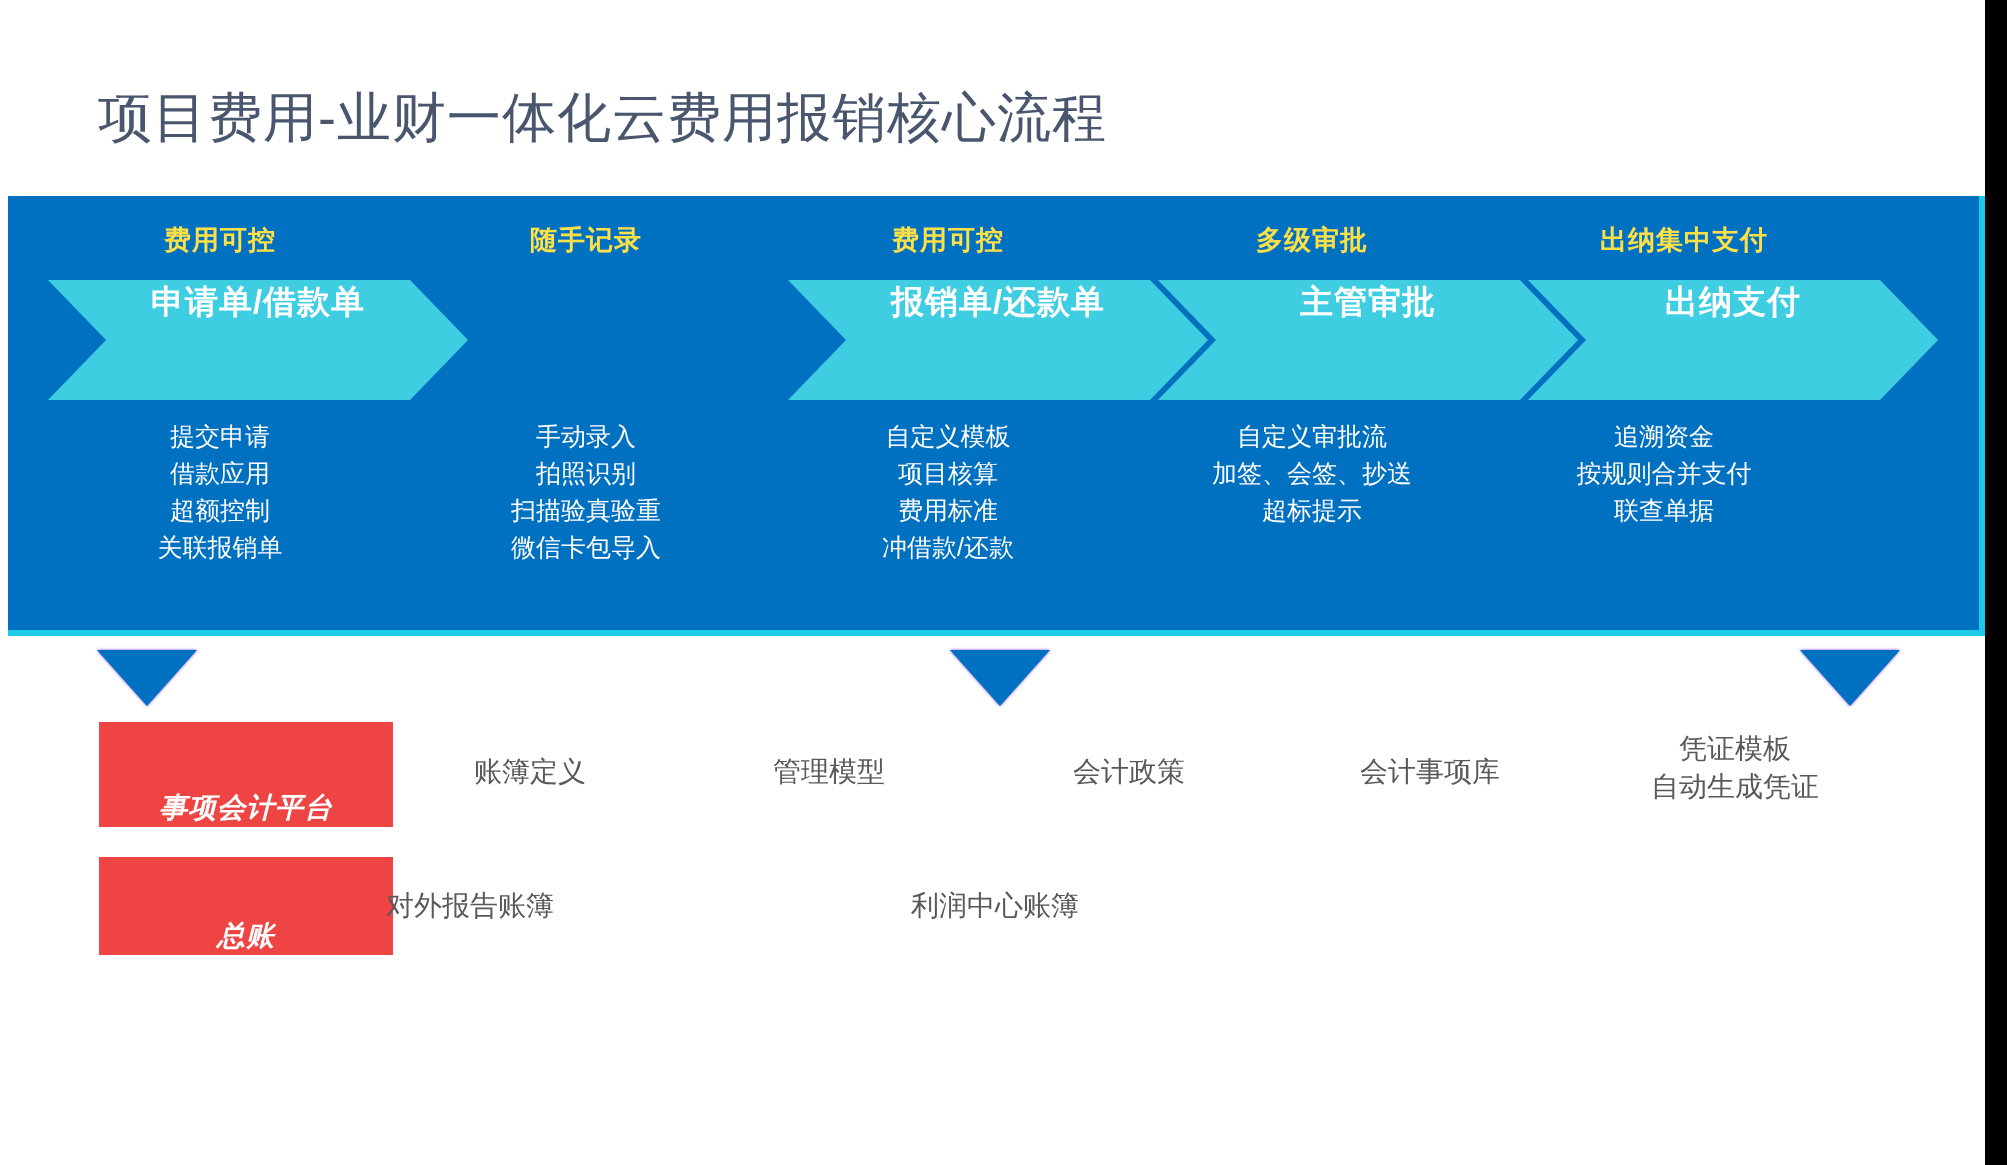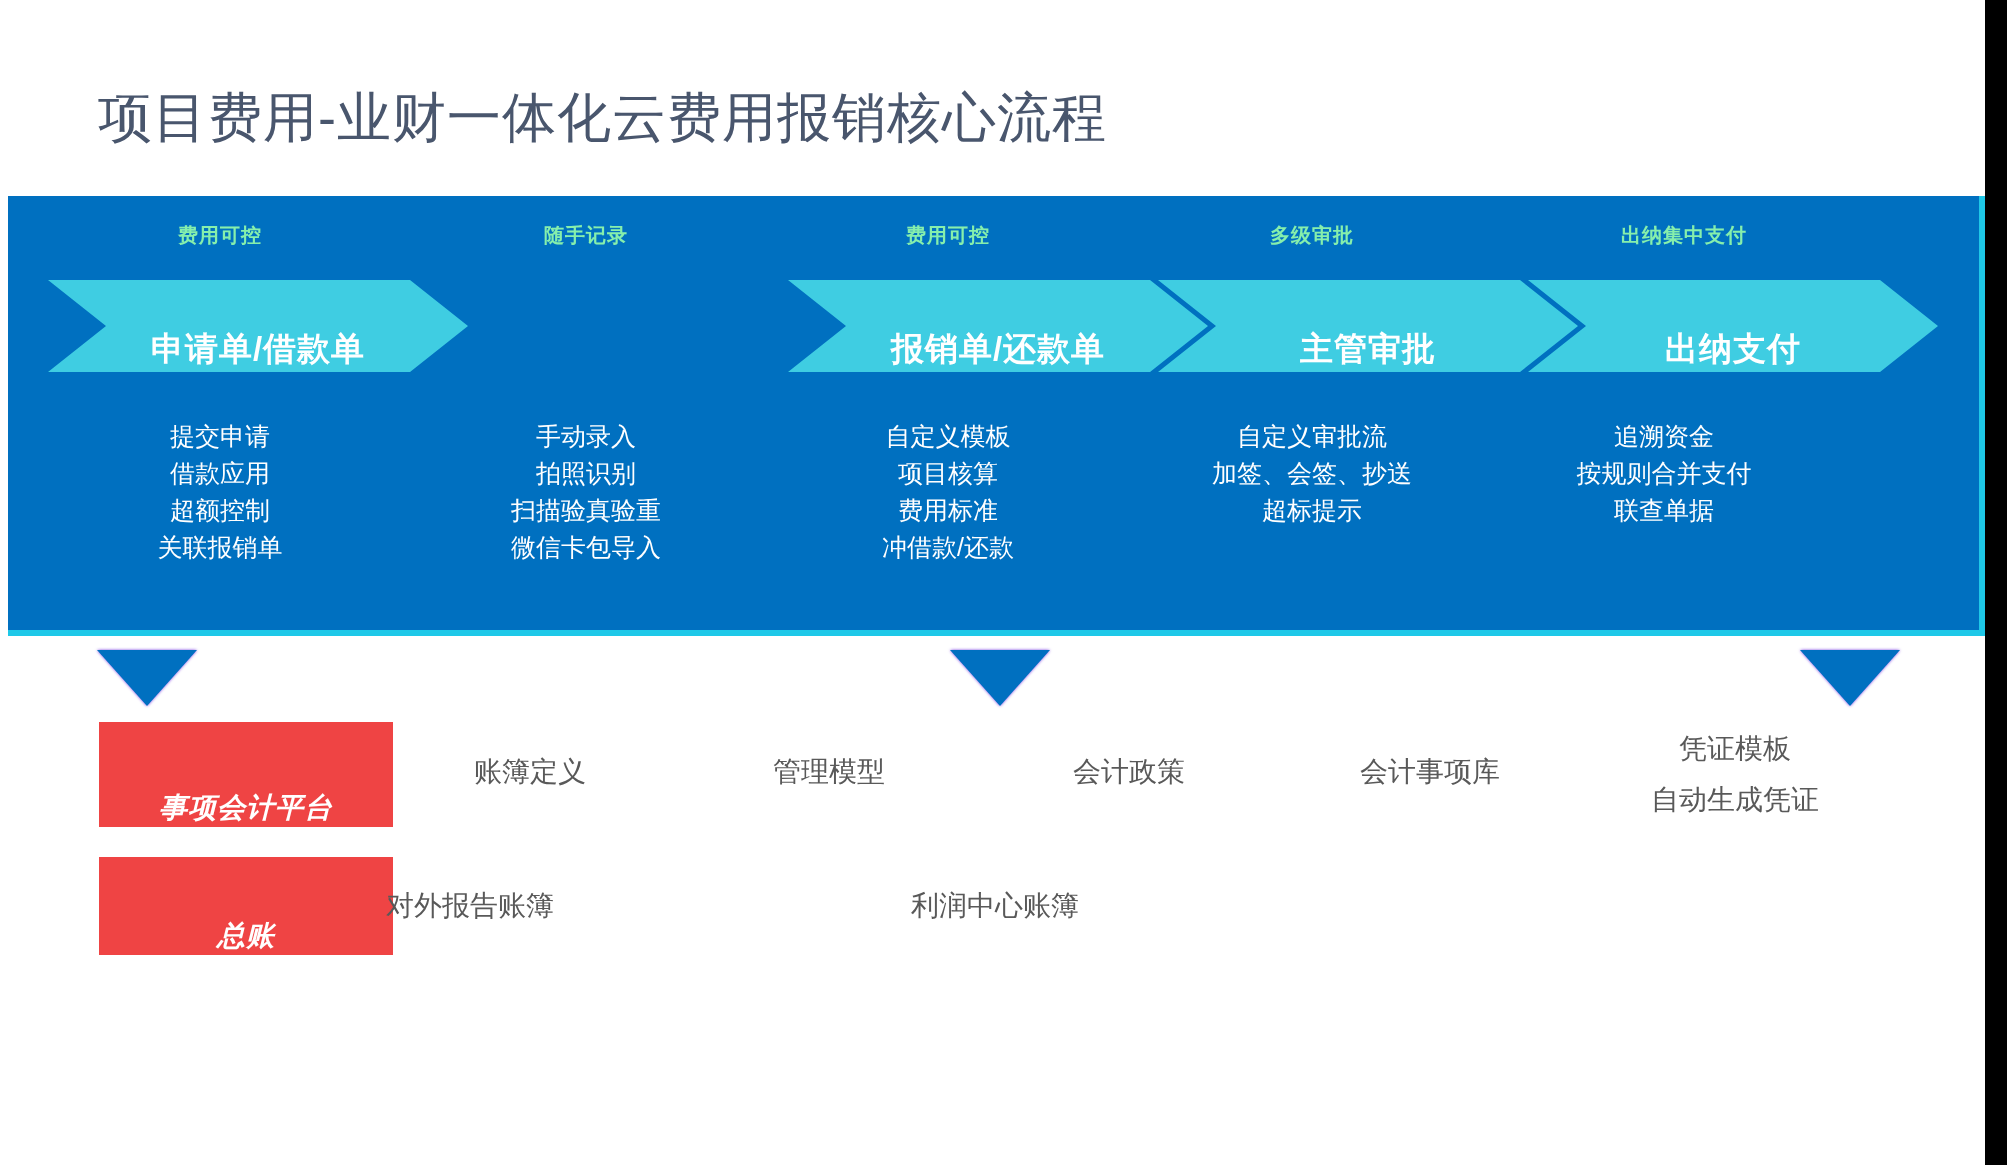--- a/index.html
+++ b/index.html
@@ -40,41 +40,41 @@
     width: 1977px; height: 440px;
     background: #0070c0;
     border-right: 6px solid #1ec8e8;
     border-bottom: 6px solid #1ec8e8;
   }
 
   
   .stage-header {
     position: absolute;
     top: 26px;
-    font-size: 20px;
+    font-size: 27px;
     font-weight: bold;
-    color: #86efac;
+    color: #fde047;
     text-align: center;
     white-space: nowrap;
     letter-spacing: 1px;
   }
 
   
   #chevron-row {
     position: absolute;
     left: 40px; top: 84px;
     width: 1890px; height: 120px;
   }
   .chevron {
     position: absolute;
     top: 0;
-    height: 92px;
+    height: 120px;
     background: #3fcde2;
     display: flex;
-    align-items: flex-end;
+    align-items: flex-start;
     justify-content: center;
   }
   .chevron.first {
     clip-path: polygon(0 0, calc(100% - 58px) 0, 100% 50%, calc(100% - 58px) 100%, 0 100%, 58px 50%);
   }
   .chevron.mid {
     clip-path: polygon(0 0, calc(100% - 58px) 0, 100% 50%, calc(100% - 58px) 100%, 0 100%, 58px 50%);
   }
   .chevron.last {
     clip-path: polygon(0 0, calc(100% - 58px) 0, 100% 50%, calc(100% - 58px) 100%, 0 100%, 58px 50%);
@@ -209,21 +209,21 @@
     <span>管理模型</span>
   </div>
   <div class="bottom-item" style="left:1014px; top:753px; width:230px;">
     <span>会计政策</span>
   </div>
   <div class="bottom-item" style="left:1315px; top:753px; width:230px;">
     <span>会计事项库</span>
   </div>
   <div class="bottom-item" style="left:1615px; top:730px; width:240px;">
     <span style="display:block;">凭证模板</span>
-    <span style="display:block;margin-top:13px;">自动生成凭证</span>
+    <span style="display:block;">自动生成凭证</span>
   </div>
 
   <div class="label-box" style="left:99px; top:857px; width:294px; height:98px;">
     <span class="label-box-text">总账</span>
   </div>
   <div class="bottom-item" style="left:330px;  top:887px; width:280px;">
     <span>对外报告账簿</span>
   </div>
   <div class="bottom-item" style="left:855px;  top:887px; width:280px;">
     <span>利润中心账簿</span>

